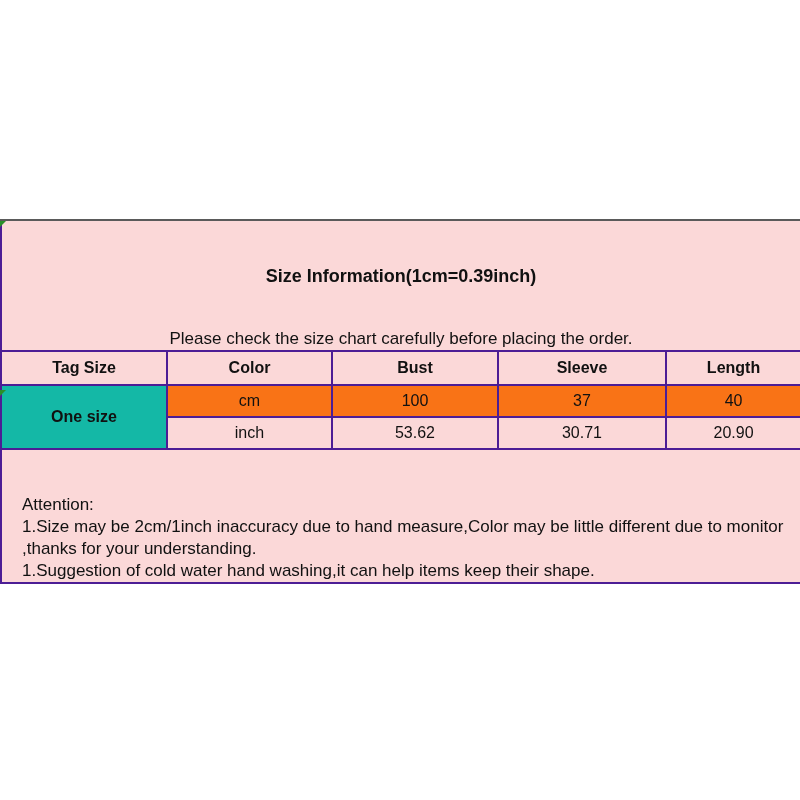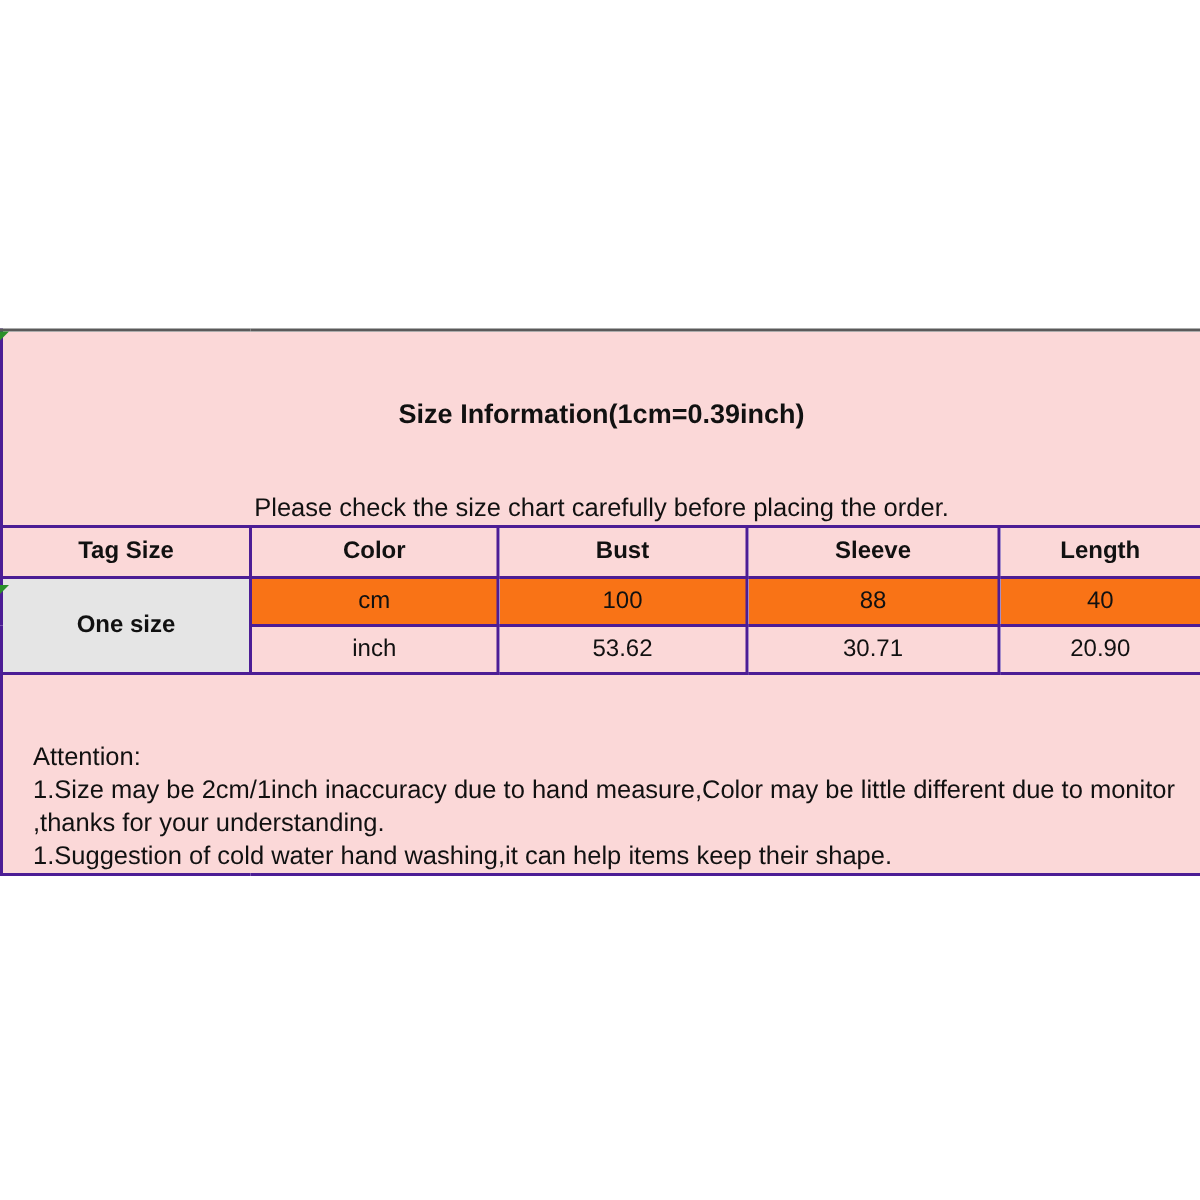--- a/index.html
+++ b/index.html
@@ -62,21 +62,21 @@
   }
   tr.data-row td {
     height: 30px;
     font-size: 16px;
     text-align: center;
     vertical-align: middle;
   }
   td.tag-size-cell {
     font-size: 18px;
     font-weight: bold;
-    background: #e5e5e5;
+    background: #14b8a6;
     text-align: center;
     vertical-align: middle;
   }
   td.attention-cell {
     height: 132px;
     vertical-align: top;
   }
   .attention-inner {
     padding: 44px 6px 0 20px;
     font-size: 17px;
@@ -123,21 +123,21 @@
         <th class="pink">Color</th>
         <th class="pink">Bust</th>
         <th class="pink">Sleeve</th>
         <th class="pink">Length</th>
       </tr>
 
       <tr class="data-row">
         <td class="tag-size-cell" rowspan="2">One size</td>
         <td class="white">cm</td>
         <td class="white">100</td>
-        <td class="white">88</td>
+        <td class="white">37</td>
         <td class="white">40</td>
       </tr>
 
       <tr class="data-row">
         <td class="pink">inch</td>
         <td class="pink">53.62</td>
         <td class="pink">30.71</td>
         <td class="pink">20.90</td>
       </tr>
 

